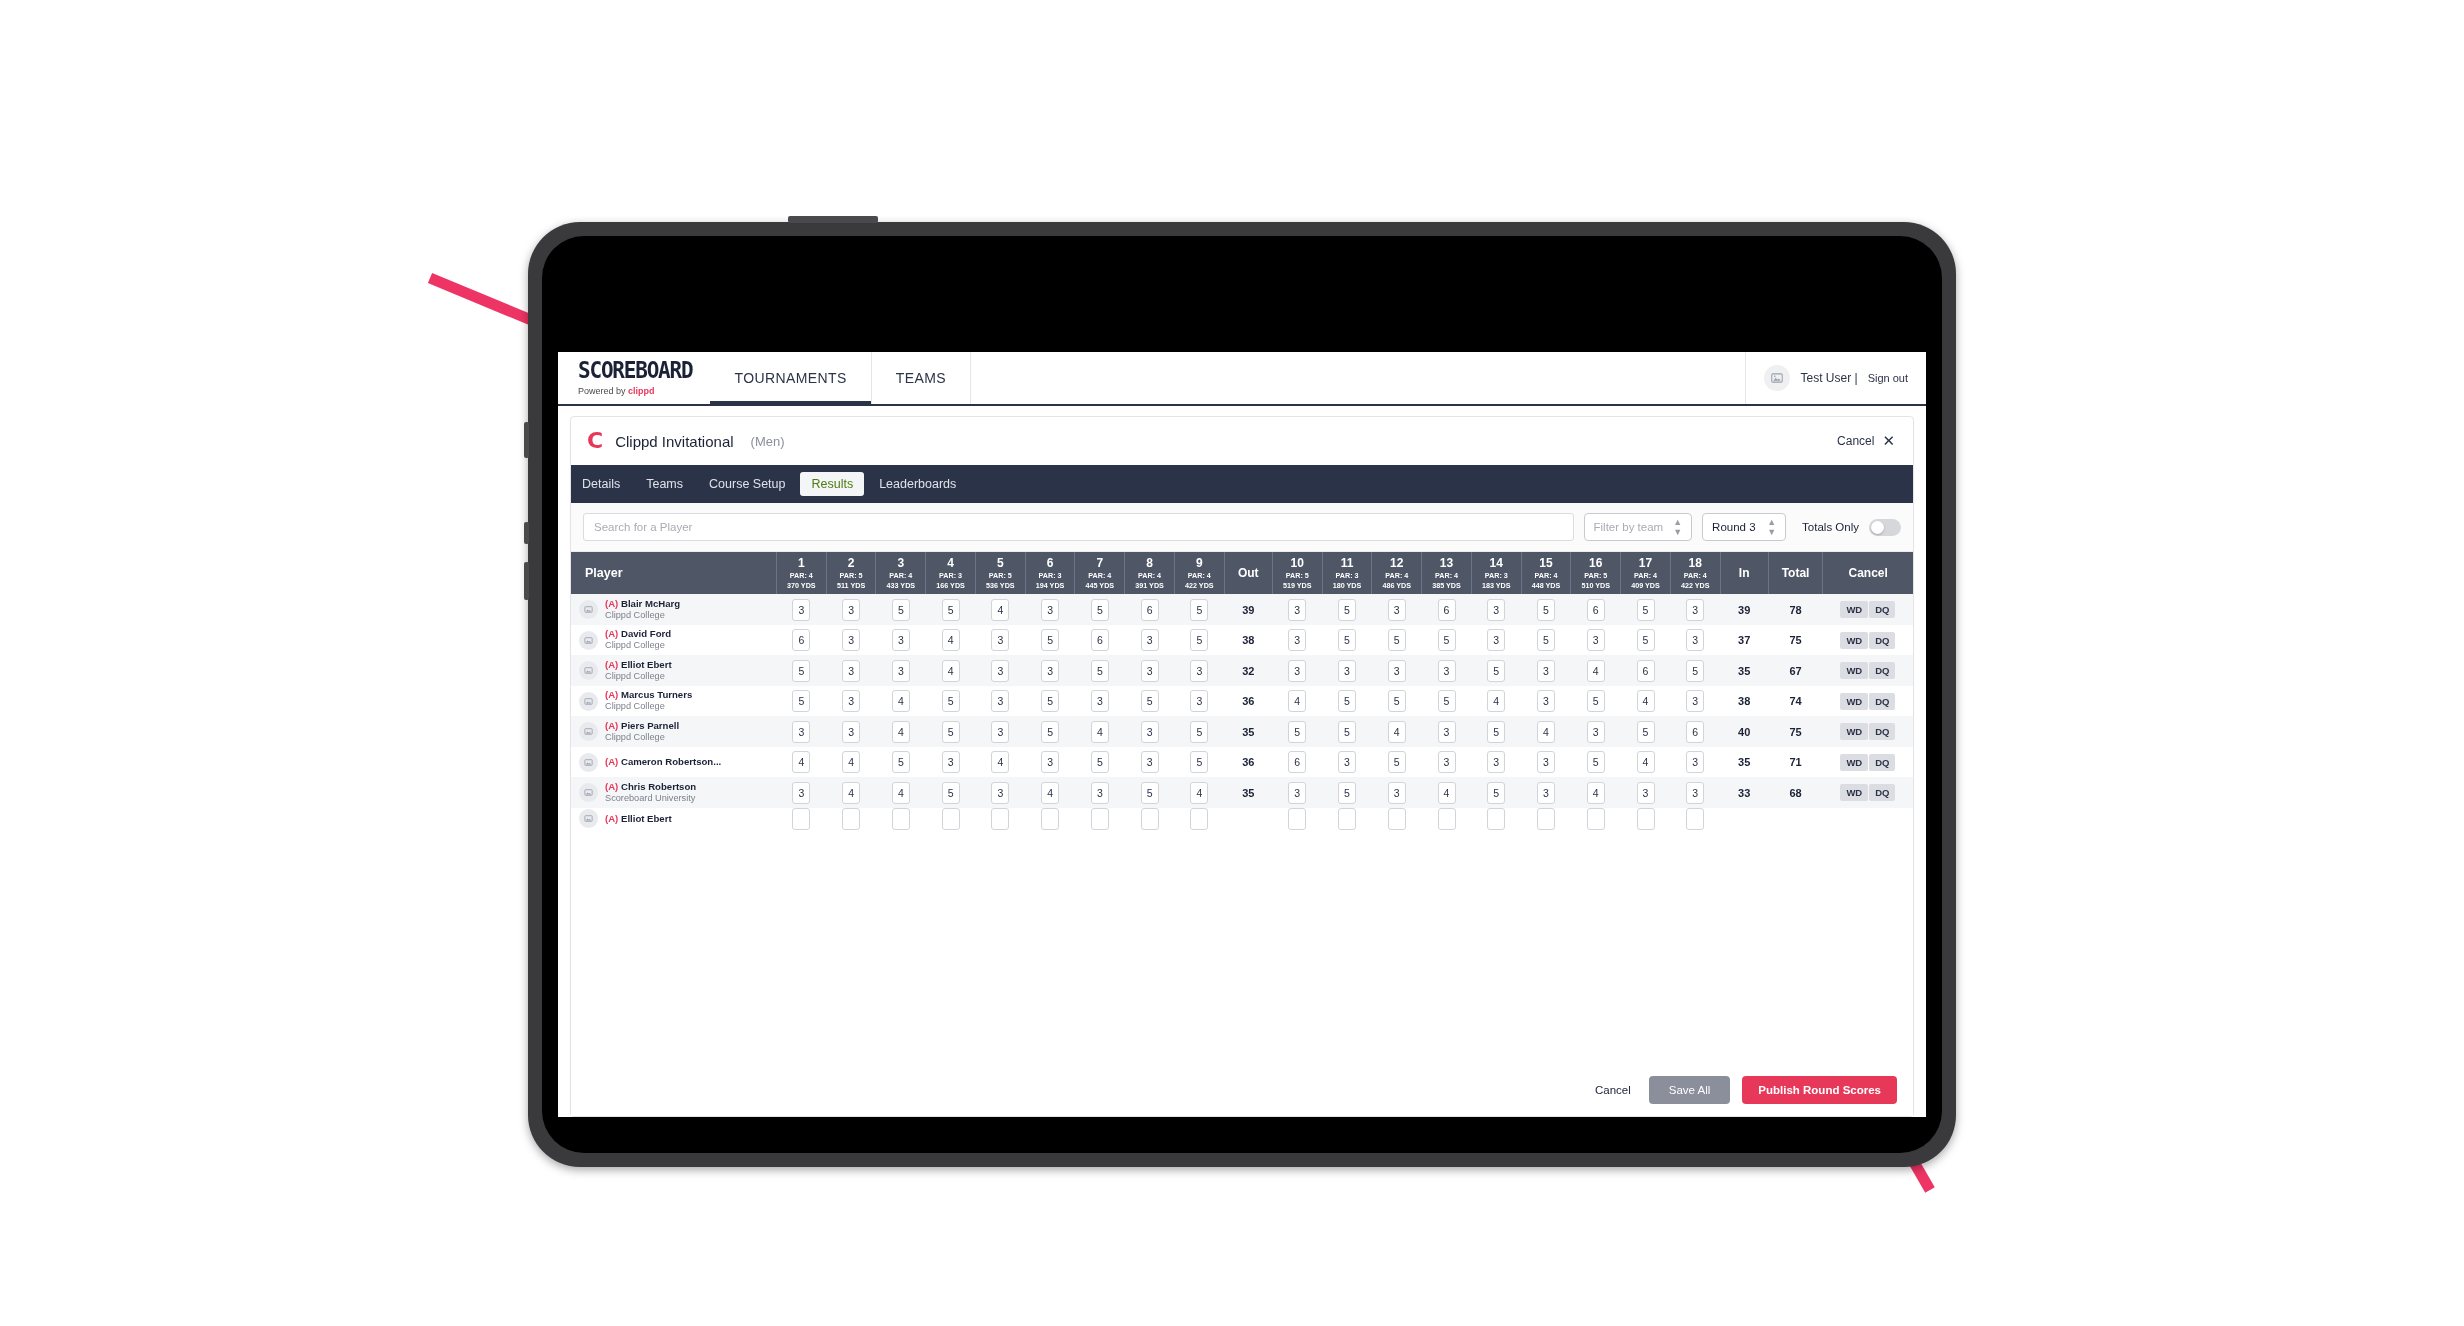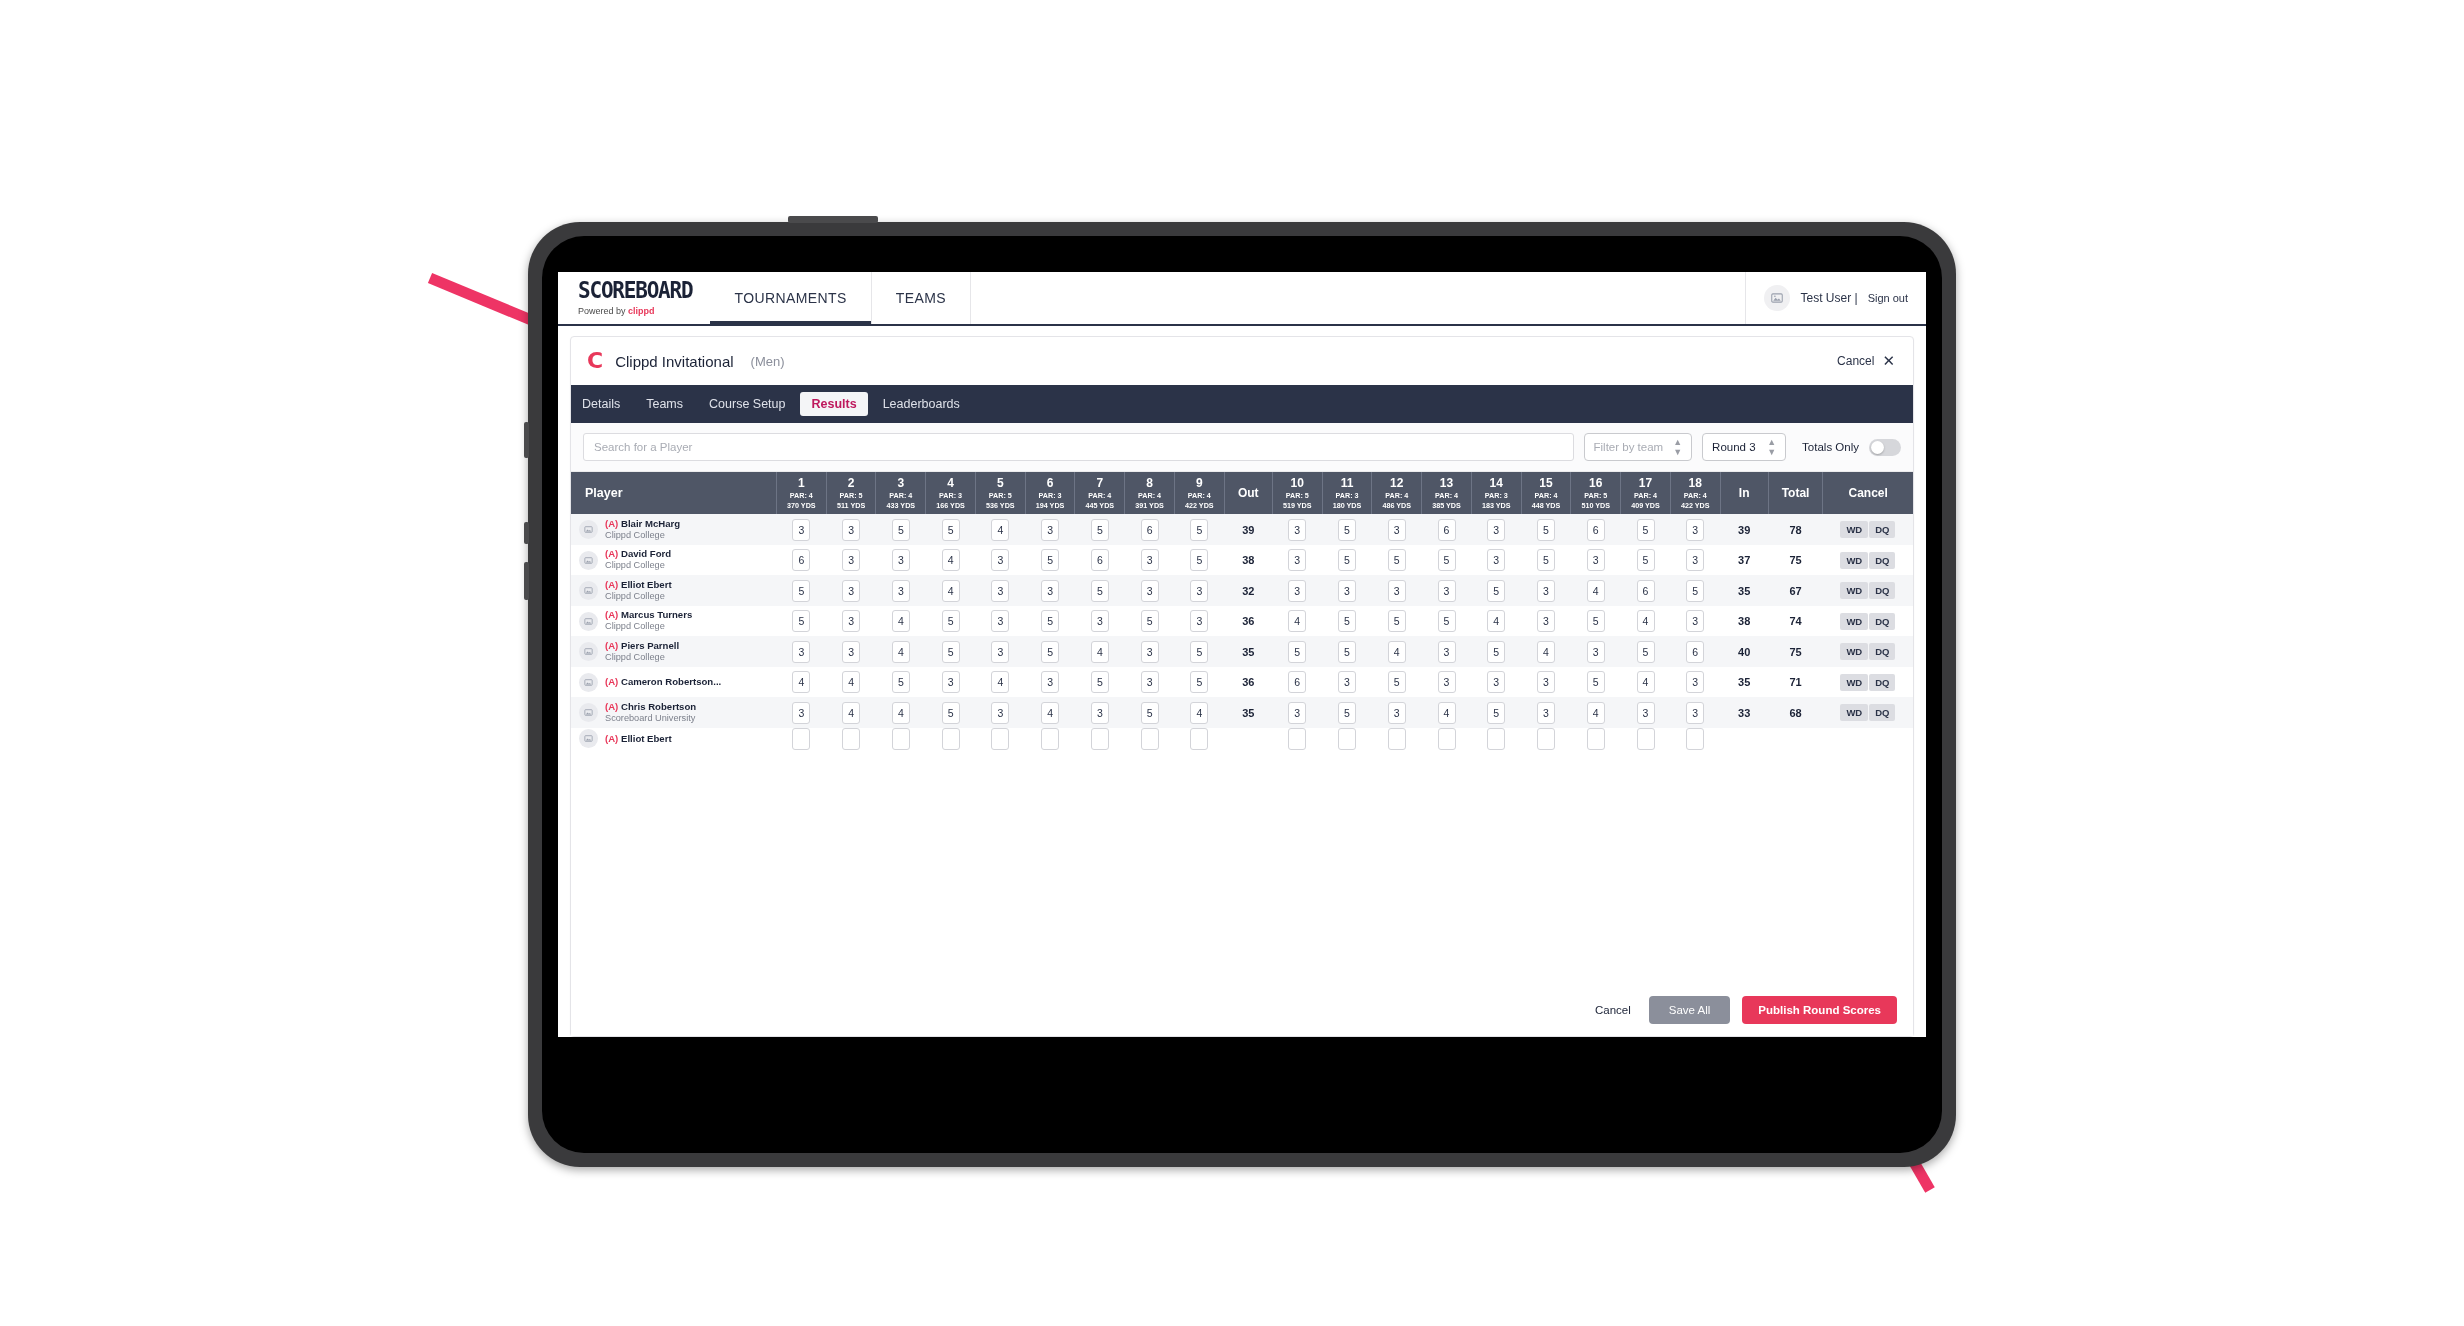--- a/index.html
+++ b/index.html
@@ -35,21 +35,21 @@
     background: #3a3a3c;
     border-radius: 52px;
     box-shadow: 0 3px 10px rgba(0,0,0,.35);
     padding: 14px;
   }
   #tablet-inner {
     width: 100%; height: 100%;
     background: #000;
     border-radius: 42px;
     padding: 36px 16px 36px 16px;
-    display: flex; align-items: flex-start; justify-content: center;
+    display: flex; align-items: flex-end; justify-content: center;
   }
   #screen {
     width: 1368px; height: 765px;
     background: #ffffff;
     overflow: hidden;
     position: relative;
     display: flex; flex-direction: column;
   }
   .side-btn { position: absolute; background: #4a4a4c; border-radius: 2px; }
 
@@ -113,21 +113,21 @@
 
   
   #subtabs {
     background: #2b3348; display: flex; align-items: center;
     padding: 7px 0; gap: 4px; height: 38px;
   }
   .subtab {
     font-size: 12.5px; color: #dfe2ea; padding: 5px 11px;
     border-radius: 3px; cursor: pointer; white-space: nowrap;
   }
-  .subtab.active { background: #f4f5f7; color: #be185d; font-weight: 700; }
+  .subtab.active { background: #f4f5f7; color: #4d7c0f; font-weight: 400; }
 
   
   #filterbar {
     display: flex; align-items: center; gap: 10px;
     padding: 10px 12px; background: #fbfbfc;
     border-bottom: 1px solid #ececed;
   }
   #search-input {
     flex: 1; height: 28px; border: 1px solid #dcdce0; border-radius: 3px;
     background: #fff; font-size: 11.5px; color: #1b2236;

